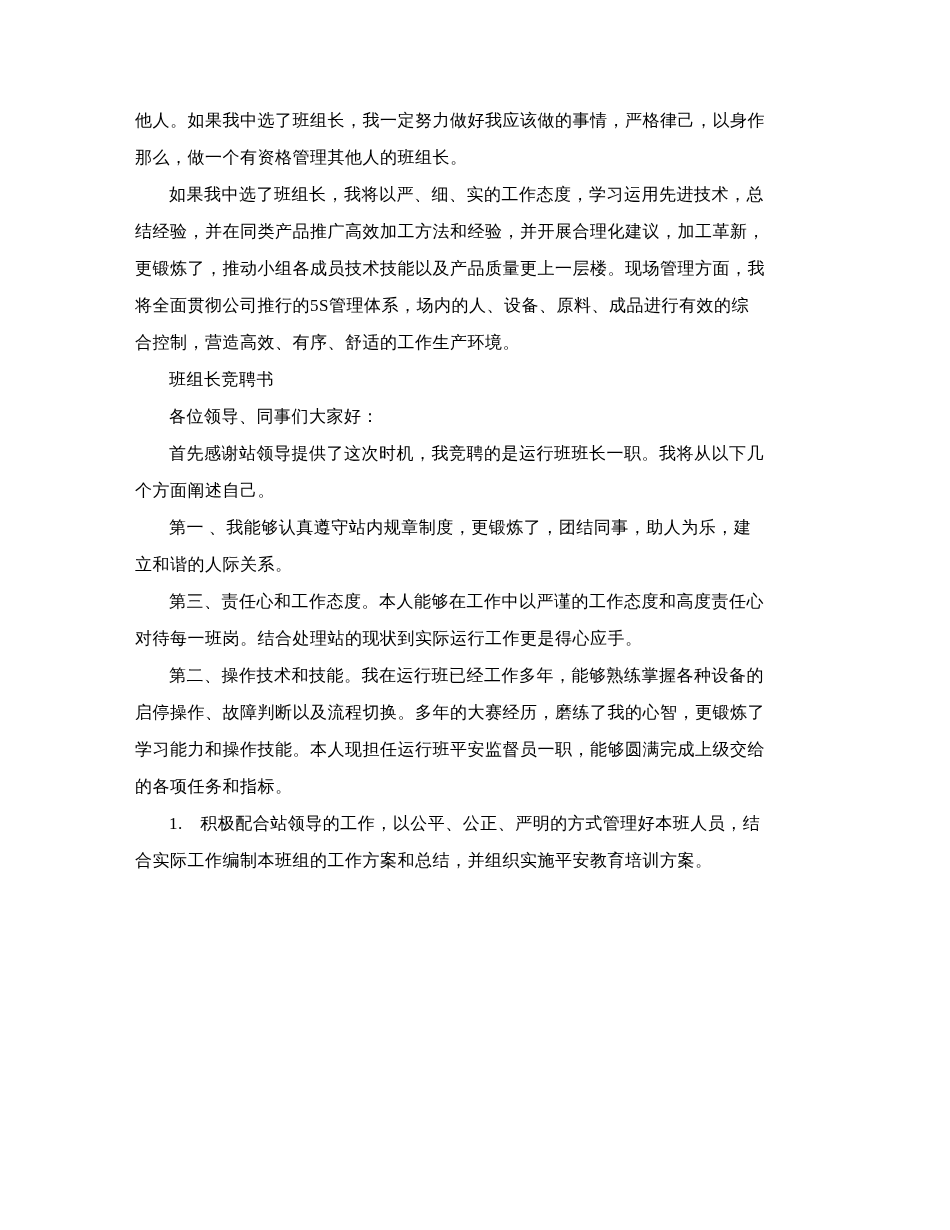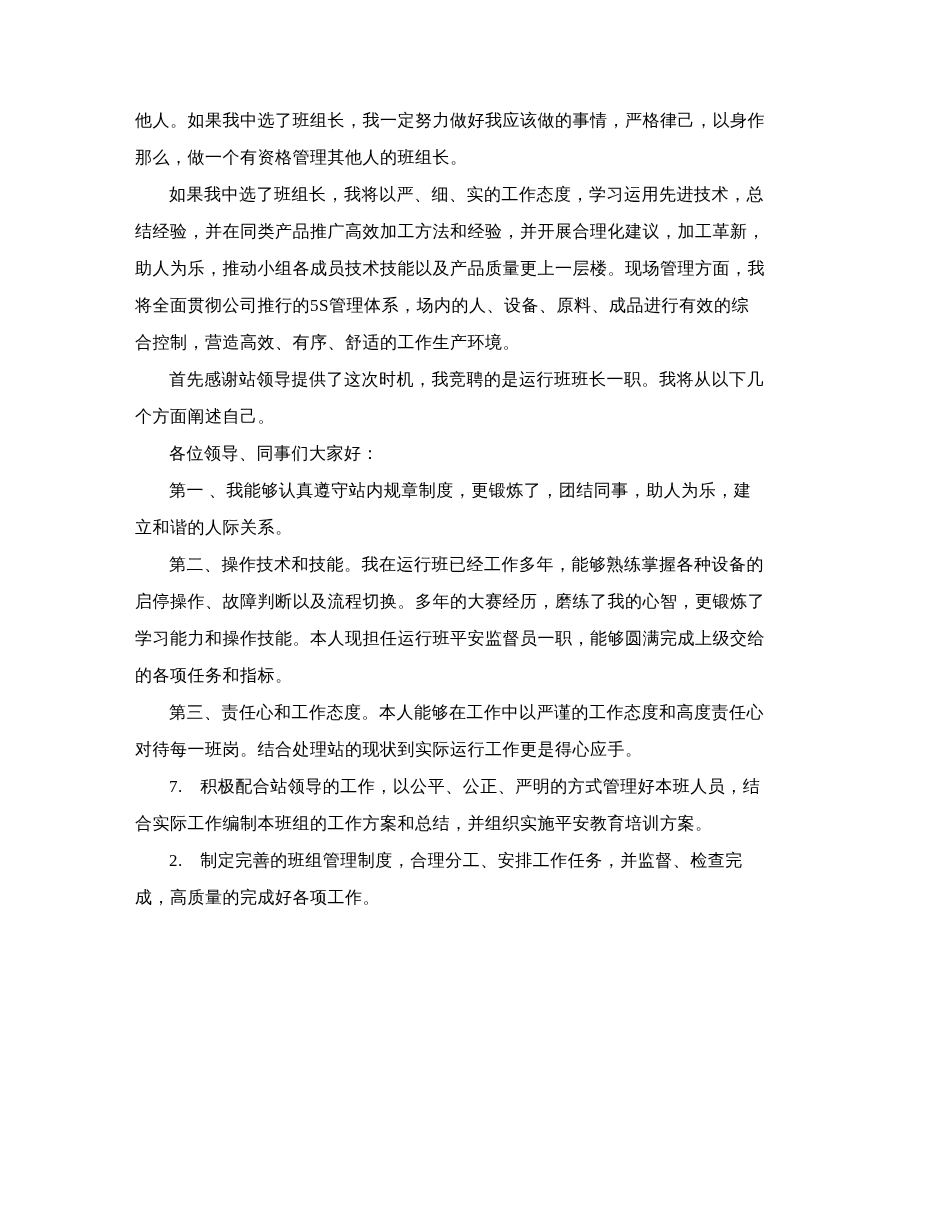--- a/index.html
+++ b/index.html
@@ -33,32 +33,31 @@
 </style>
 </head>
 <body>
 
 <div class="page">
   <div class="content">
     <div class="para">他人。如果我中选了班组长，我一定努力做好我应该做的事情，严格律己，以身作
 那么，做一个有资格管理其他人的班组长。</div>
     <div class="para indent">如果我中选了班组长，我将以严、细、实的工作态度，学习运用先进技术，总
 结经验，并在同类产品推广高效加工方法和经验，并开展合理化建议，加工革新，
-助人为乐，推动小组各成员技术技能以及产品质量更上一层楼。现场管理方面，我
+更锻炼了，推动小组各成员技术技能以及产品质量更上一层楼。现场管理方面，我
 将全面贯彻公司推行的5S管理体系，场内的人、设备、原料、成品进行有效的综
 合控制，营造高效、有序、舒适的工作生产环境。</div>
+    <div class="para indent">班组长竞聘书</div>
+    <div class="para indent">各位领导、同事们大家好：</div>
     <div class="para indent">首先感谢站领导提供了这次时机，我竞聘的是运行班班长一职。我将从以下几
 个方面阐述自己。</div>
-    <div class="para indent">各位领导、同事们大家好：</div>
     <div class="para indent">第一 、我能够认真遵守站内规章制度，更锻炼了，团结同事，助人为乐，建
 立和谐的人际关系。</div>
+    <div class="para indent">第三、责任心和工作态度。本人能够在工作中以严谨的工作态度和高度责任心
+对待每一班岗。结合处理站的现状到实际运行工作更是得心应手。</div>
     <div class="para indent">第二、操作技术和技能。我在运行班已经工作多年，能够熟练掌握各种设备的
 启停操作、故障判断以及流程切换。多年的大赛经历，磨练了我的心智，更锻炼了
 学习能力和操作技能。本人现担任运行班平安监督员一职，能够圆满完成上级交给
 的各项任务和指标。</div>
-    <div class="para indent">第三、责任心和工作态度。本人能够在工作中以严谨的工作态度和高度责任心
-对待每一班岗。结合处理站的现状到实际运行工作更是得心应手。</div>
-    <div class="para indent">7.　积极配合站领导的工作，以公平、公正、严明的方式管理好本班人员，结
+    <div class="para indent">1.　积极配合站领导的工作，以公平、公正、严明的方式管理好本班人员，结
 合实际工作编制本班组的工作方案和总结，并组织实施平安教育培训方案。</div>
-    <div class="para indent">2.　制定完善的班组管理制度，合理分工、安排工作任务，并监督、检查完
-成，高质量的完成好各项工作。</div>
   </div>
 </div>
 
 </body></html>

